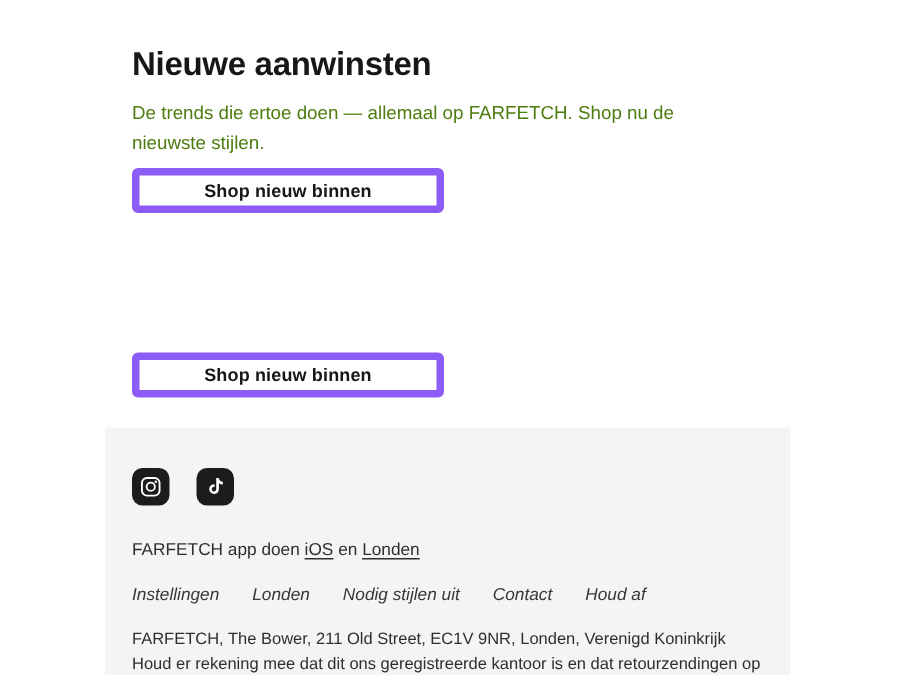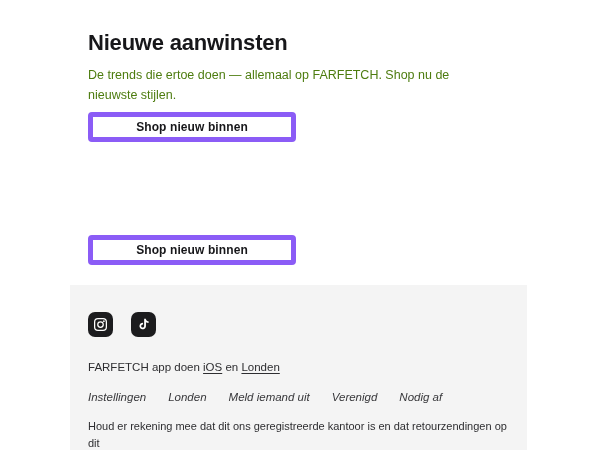--- a/index.html
+++ b/index.html
@@ -163,23 +163,24 @@
       </a>
     </div>
 
     <div class="app-line">
       <span>FARFETCH app doen </span><a>iOS</a><span> en </span><a>Londen</a>
     </div>
 
     <div class="links-row">
       <a>Instellingen</a>
       <a>Londen</a>
-      <a>Meld iemand uit</a>
-      <a>Verenigd</a>
-      <a>Nodig af</a>
+      <a>Nodig stijlen uit</a>
+      <a>Contact</a>
+      <a>Houd af</a>
     </div>
 
     <div class="legal">
+      <p>FARFETCH, The Bower, 211 Old Street, EC1V 9NR, Londen, Verenigd Koninkrijk</p>
       <p>Houd er rekening mee dat dit ons geregistreerde kantoor is en dat retourzendingen op dit</p>
     </div>
 
   </div>
 </div>
 
 </body></html>

